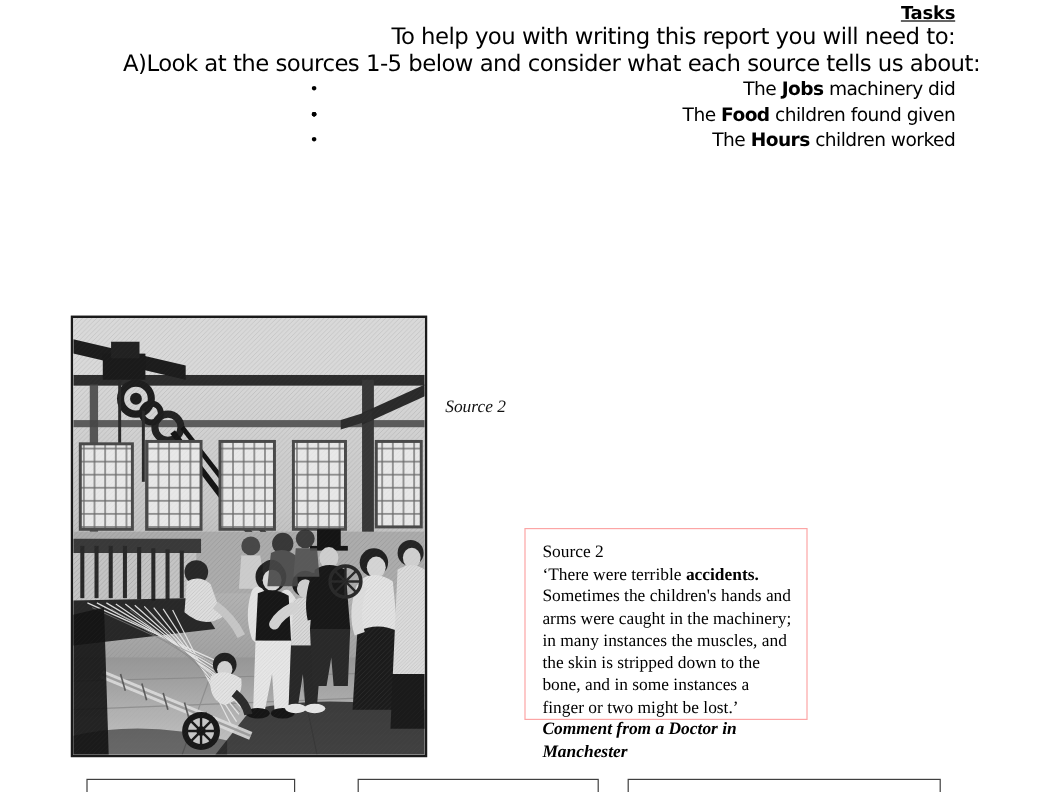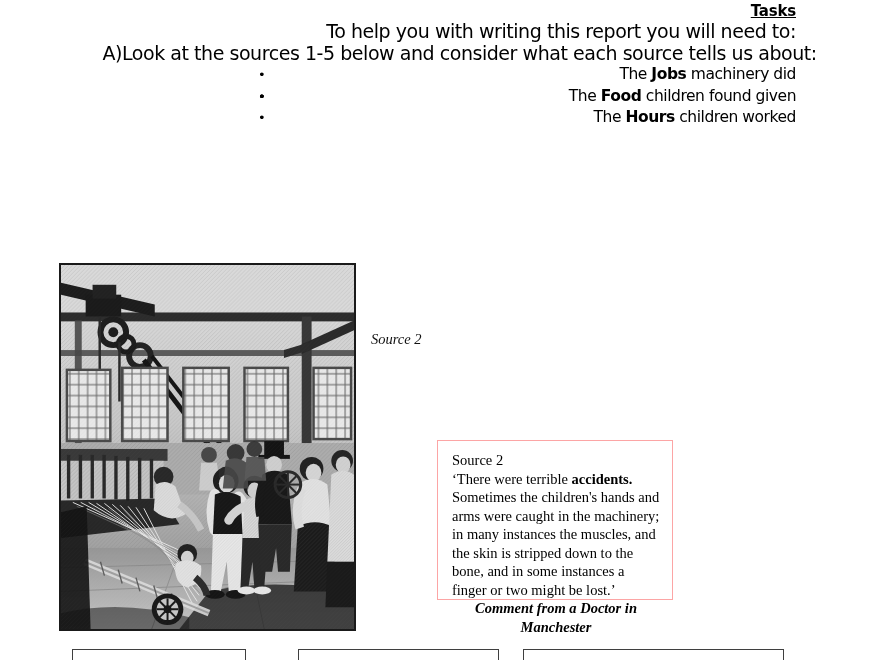--- a/index.html
+++ b/index.html
@@ -127,21 +127,20 @@
     font-size: 14.5px;
     line-height: 18.5px;
   }
   .source2-box .s2-body b { font-weight: bold; }
   .source2-box .s2-attrib {
     font-family: "Liberation Serif", serif;
     font-style: italic;
     font-weight: bold;
     font-size: 14.5px;
     line-height: 18.5px;
-    text-align: center;
   }
 
   
   .empty-box {
     position: absolute;
     box-sizing: border-box;
     border: 1.5px solid #3f3f3f;
     background: #ffffff;
     height: 40px;
   }

